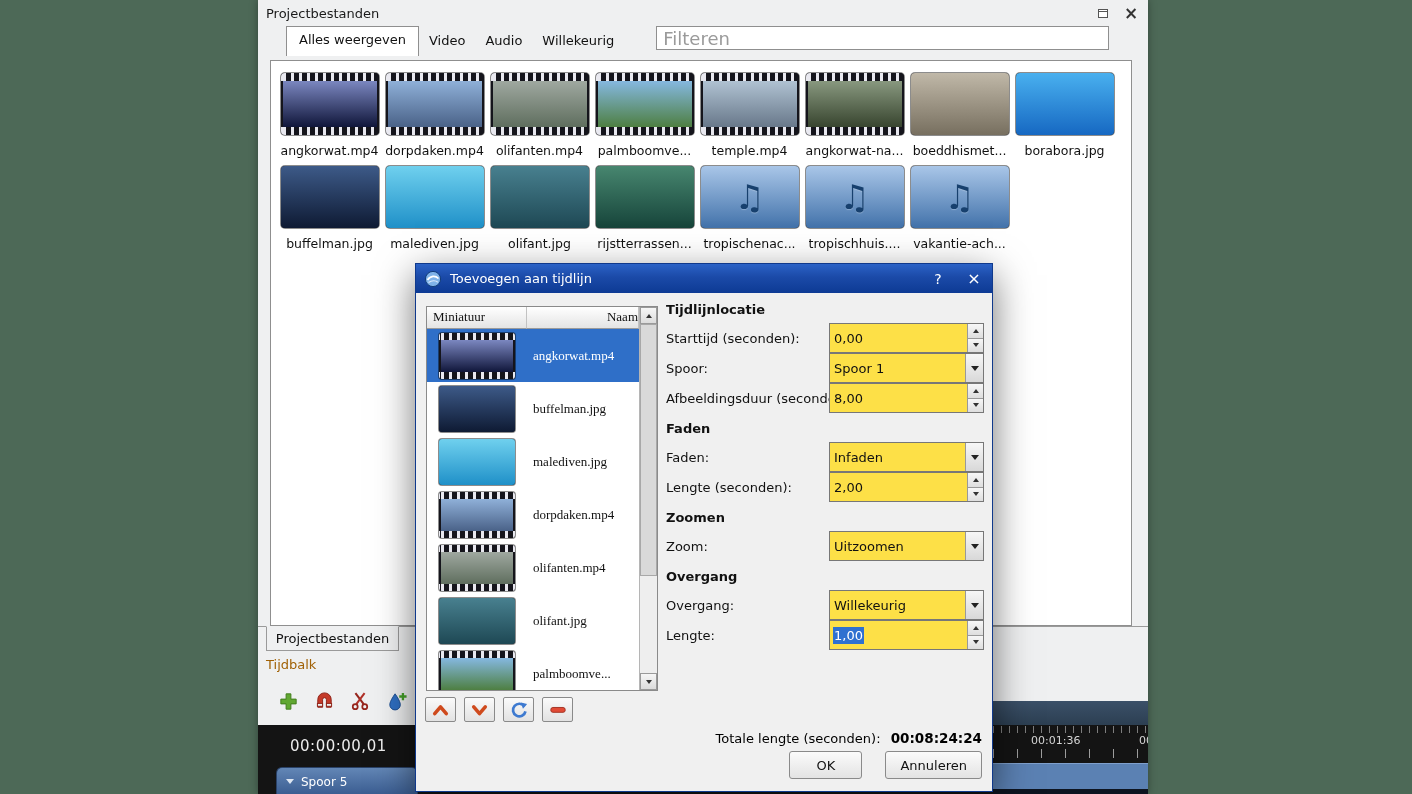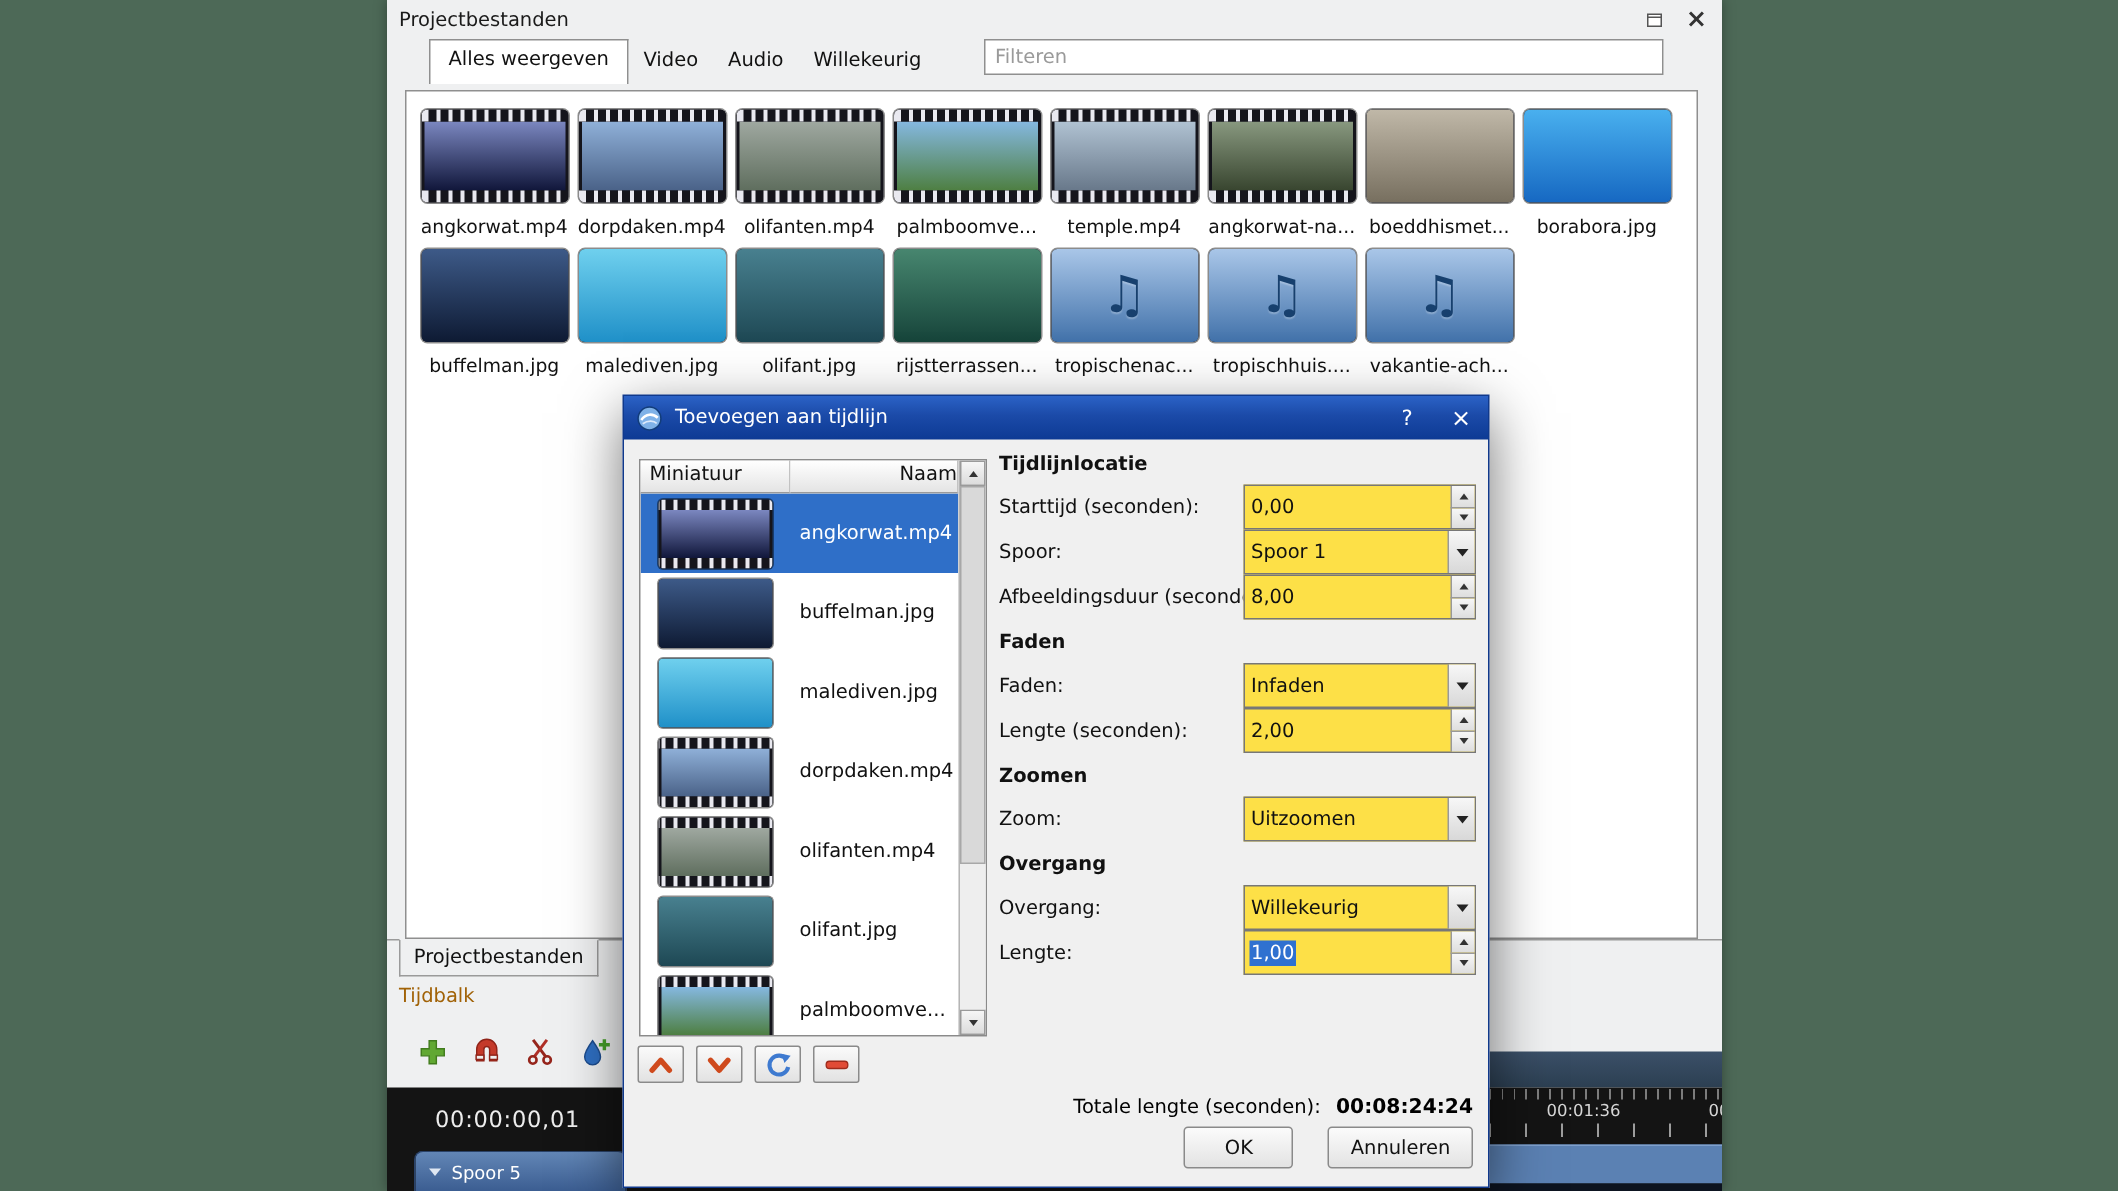--- a/index.html
+++ b/index.html
@@ -17,21 +17,21 @@
   .pf-title{font-size:13px;color:#1a1a1a;}
   .win-btns{margin-left:auto;display:flex;align-items:center;gap:10px;}
   .win-btn{width:18px;height:18px;display:flex;align-items:center;justify-content:center;cursor:default;color:#333;}
   .win-btn.close{font-size:17px;font-weight:bold;line-height:1;}
 
   
   .tabbar{position:absolute;left:0;top:26px;right:0;height:34px;display:flex;align-items:flex-start;padding:0 28px;box-sizing:border-box;gap:24px;}
   .tabs{display:flex;align-items:flex-end;}
   .tab{padding:4px 10px 7px;font-size:13px;white-space:nowrap;}
   .tab.active{background:#fff;border:1px solid #8f8f8f;border-bottom:none;padding:5px 12px 9px;margin-bottom:-1px;position:relative;z-index:2;}
-  .filter{flex:1;height:24px;margin:0 11px 5px 8px;border:1px solid #8f8f8f;background:#fff;font-family:inherit;font-size:13px;padding:0 6px;box-sizing:border-box;color:#222;}
+  .filter{flex:1;height:24px;margin:0 11px 5px 8px;border:1px solid #8f8f8f;background:#fff;font-family:inherit;font-size:18px;padding:0 6px;box-sizing:border-box;color:#222;}
   .filter::placeholder{color:#9a9a9a;}
 
   
   .filegrid{position:absolute;left:12px;top:60px;width:862px;height:566px;background:#fff;border:1px solid #8f8f8f;box-sizing:border-box;padding:10px 0 0 6px;overflow:hidden;}
   .grow{display:flex;}
   .grow + .grow{margin-top:6px;}
   .fcell{width:105px;display:flex;flex-direction:column;align-items:center;padding-top:2px;}
   .flabel{margin-top:8px;font-size:12.5px;color:#111;max-width:103px;white-space:nowrap;overflow:hidden;text-align:center;}
 
   .thumb{position:relative;width:98px;height:62px;border-radius:4px;overflow:hidden;box-shadow:0 0 0 1px rgba(0,0,0,.45);background:#15151c;}
@@ -66,21 +66,21 @@
   .track-right{position:absolute;left:735px;top:38px;width:155px;height:26px;background:#5b81b3;border-top:1px solid #7fa0cc;box-sizing:border-box;}
   .track-bottom{position:absolute;left:735px;top:64px;width:155px;height:6px;background:#0d1420;}
 
   
   .dialog{position:absolute;left:415px;top:263px;width:578px;height:529px;background:#f0f0f0;border:1px solid #10398c;box-sizing:border-box;box-shadow:0 12px 36px rgba(0,0,0,.55);z-index:10;}
   .dtitle{position:absolute;left:0;top:0;right:0;height:29px;background:linear-gradient(180deg,#2b62c6 0%,#1b4aa8 45%,#0d3a94 100%);display:flex;align-items:center;gap:8px;padding:0 4px 0 8px;box-sizing:border-box;}
   .dtitle-text{flex:1;color:#fff;font-size:13px;}
   .dbtn{color:#fff;width:28px;text-align:center;font-size:14px;cursor:default;}
   .dbtn.x{font-size:16px;}
 
-  .listbox{position:absolute;left:10px;top:42px;width:232px;height:385px;background:#fff;border:1px solid #8a8a8a;box-sizing:border-box;display:flex;}
+  .listbox{position:absolute;left:10px;top:42px;width:232px;height:385px;background:#fff;border:1px solid #8a8a8a;box-sizing:border-box;display:flex;font-family:Liberation Serif, serif;}
   .list-main{flex:1;display:flex;flex-direction:column;overflow:hidden;}
   .lheader{display:flex;height:22px;flex:none;}
   .hc{background:linear-gradient(#ffffff,#e4e4e4);border-bottom:1px solid #9a9a9a;border-right:1px solid #c2c2c2;font-size:13px;padding:2px 0 0 6px;box-sizing:border-box;white-space:nowrap;overflow:hidden;}
   .hc.c1{width:100px;flex:none;}
   .hc.c2{flex:1;text-align:right;}
   .lrows{flex:1;overflow:hidden;}
   .lrow{display:flex;align-items:center;height:53px;}
   .lrow .lc.c1{width:100px;flex:none;display:flex;justify-content:center;}
   .lrow .lc.c2{flex:1;font-size:13px;padding-left:6px;white-space:nowrap;overflow:hidden;}
   .lrow.selected{background:#2f6fc8;}

